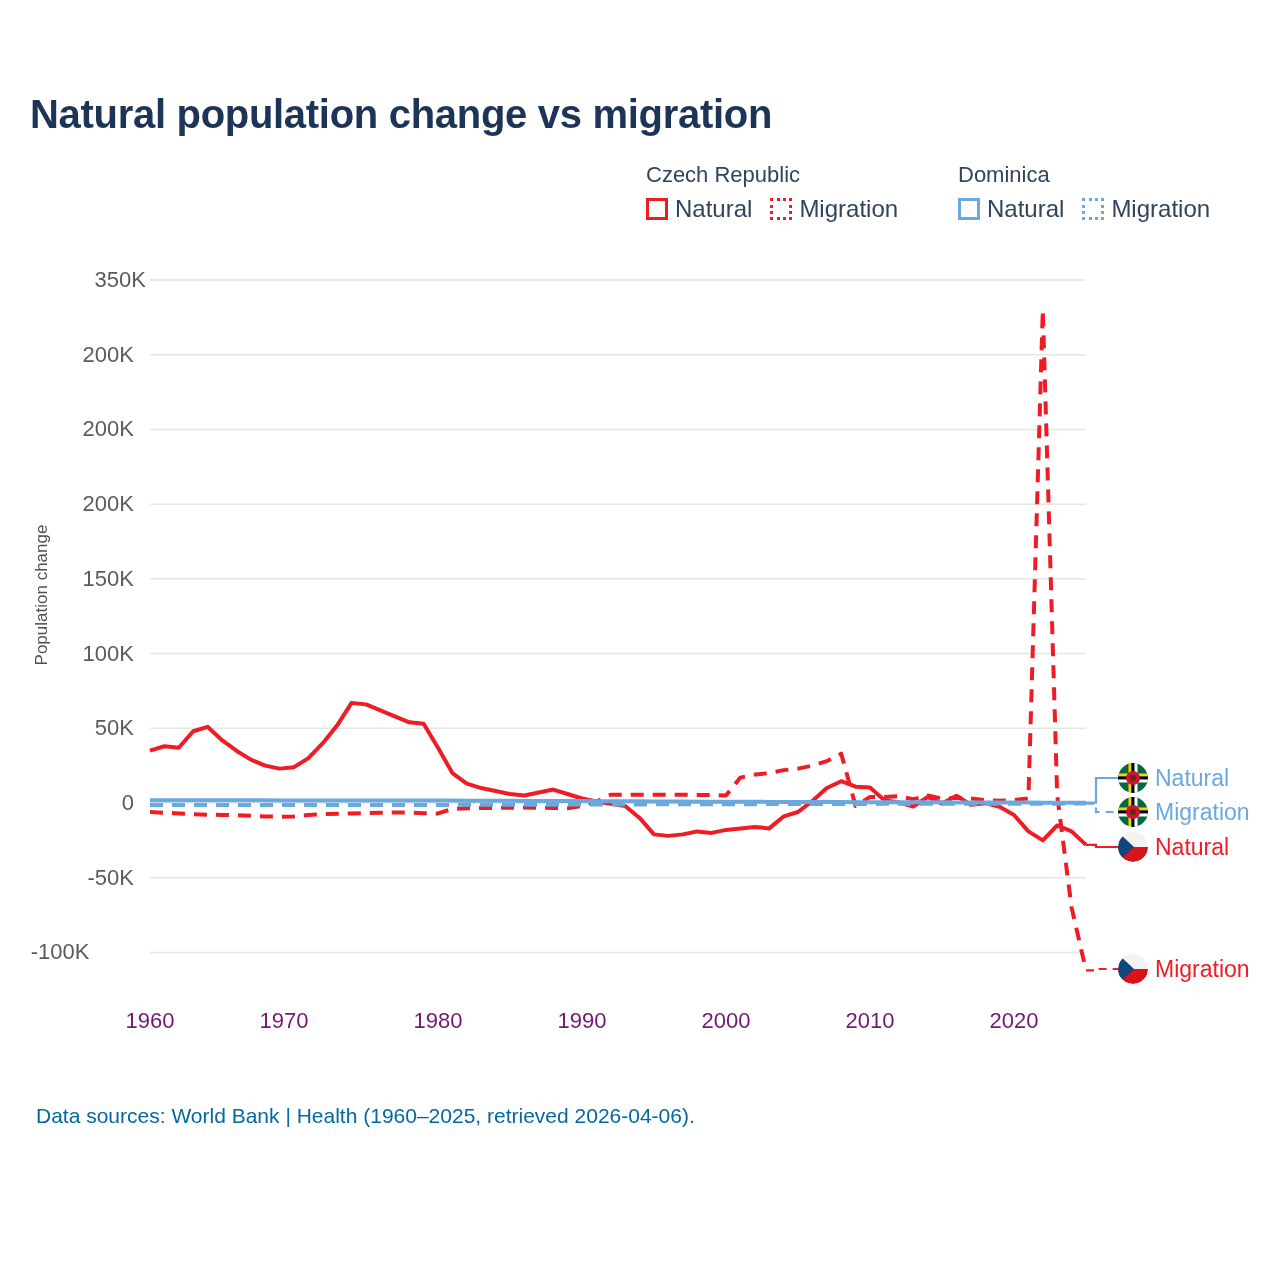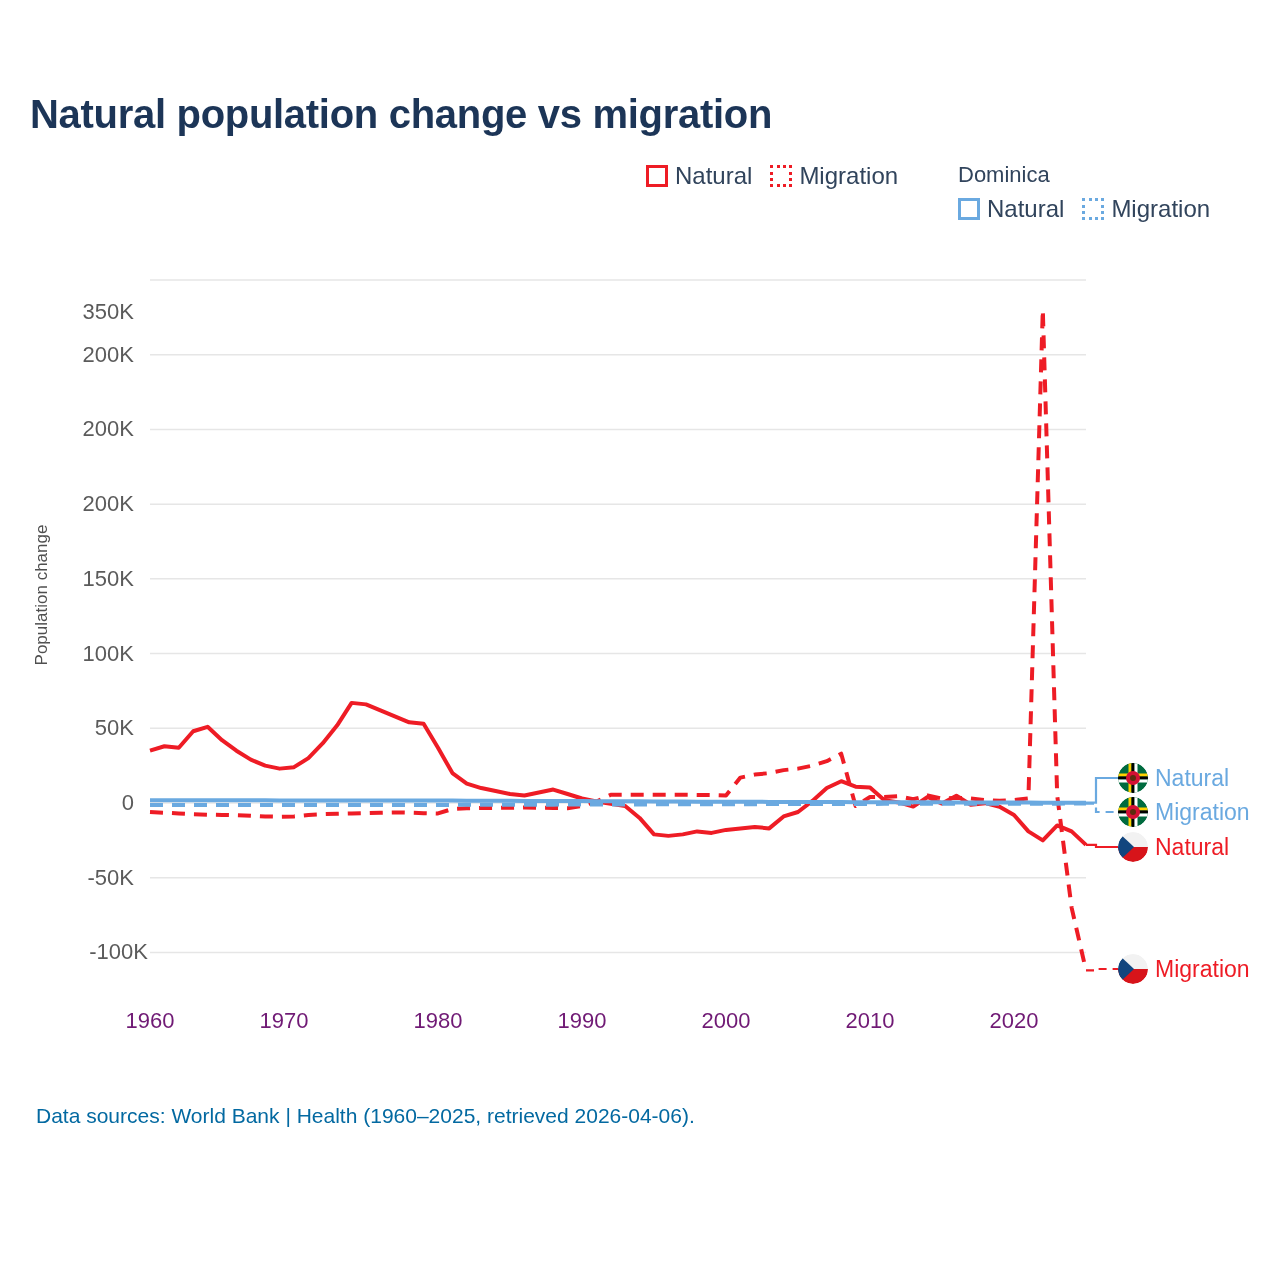--- a/index.html
+++ b/index.html
@@ -155,20 +155,21 @@
 </style>
 </head>
 <body>
 
 <div id="page">
 
   <div id="chart-title">Natural population change vs migration</div>
 
   <div id="legend">
     <div class="legend-group cz">
+      <div class="legend-country">Czech Republic</div>
       <div class="legend-items">
         <div class="legend-item">
           <span class="legend-swatch sw-cz-natural"></span>
           <span class="legend-label">Natural</span>
         </div>
         <div class="legend-item">
           <span class="legend-swatch sw-cz-migration"></span>
           <span class="legend-label">Migration</span>
         </div>
       </div>
@@ -210,30 +211,30 @@
         </g>
         <g>
           <path d="M1086.0 802.7 L1096 802.7 L1096 778 L1118 778" fill="none" stroke="#6aa9e0" stroke-width="2.2"></path>
           <path d="M1086.0 803.6 L1096 803.6 L1096 812 L1118 812" fill="none" stroke="#6aa9e0" stroke-width="2.2" stroke-dasharray="8 6"></path>
           <path d="M1086.0 844.8 L1096 844.8 L1096 847 L1118 847" fill="none" stroke="#ee1c25" stroke-width="2.2"></path>
           <path d="M1086.0 970.4 L1096 970.4 L1096 969 L1118 969" fill="none" stroke="#ee1c25" stroke-width="2.2" stroke-dasharray="8 6"></path>
         </g>
       </svg>
     <div id="y-axis-title">Population change</div>
     <div id="y-tick-labels">
-        <div class="y-tick-label" style="top: 952.429px; left: 28px; right: auto;">-100K</div>
+        <div class="y-tick-label" style="top: 952.429px; left: 0; right: auto; text-align: center;">-100K</div>
         <div class="y-tick-label" style="top: 877.714px; left: 14px; right: auto;">-50K</div>
         <div class="y-tick-label" style="top: 803px; left: 14px; right: auto;">0</div>
         <div class="y-tick-label" style="top: 728.286px; left: 14px; right: auto;">50K</div>
         <div class="y-tick-label" style="top: 653.571px; left: 14px; right: auto;">100K</div>
         <div class="y-tick-label" style="top: 578.857px; left: 14px; right: auto;">150K</div>
         <div class="y-tick-label" style="top: 504.143px; left: 14px; right: auto;">200K</div>
         <div class="y-tick-label" style="top: 429.429px; left: 14px; right: auto;">200K</div>
         <div class="y-tick-label" style="top: 354.714px; left: 14px; right: auto;">200K</div>
-        <div class="y-tick-label" style="top: 280px; left: 14px; right: auto; margin-top: 32px;">350K</div>
+        <div class="y-tick-label" style="top: 280px; left: 26px; right: auto;">350K</div>
       </div>
     <div id="x-tick-labels">
         <div class="x-tick-label" style="left: 150px;">1960</div>
         <div class="x-tick-label" style="left: 284px;">1970</div>
         <div class="x-tick-label" style="left: 438px;">1980</div>
         <div class="x-tick-label" style="left: 582px;">1990</div>
         <div class="x-tick-label" style="left: 726px;">2000</div>
         <div class="x-tick-label" style="left: 870px;">2010</div>
         <div class="x-tick-label" style="left: 1014px;">2020</div>
       </div>

